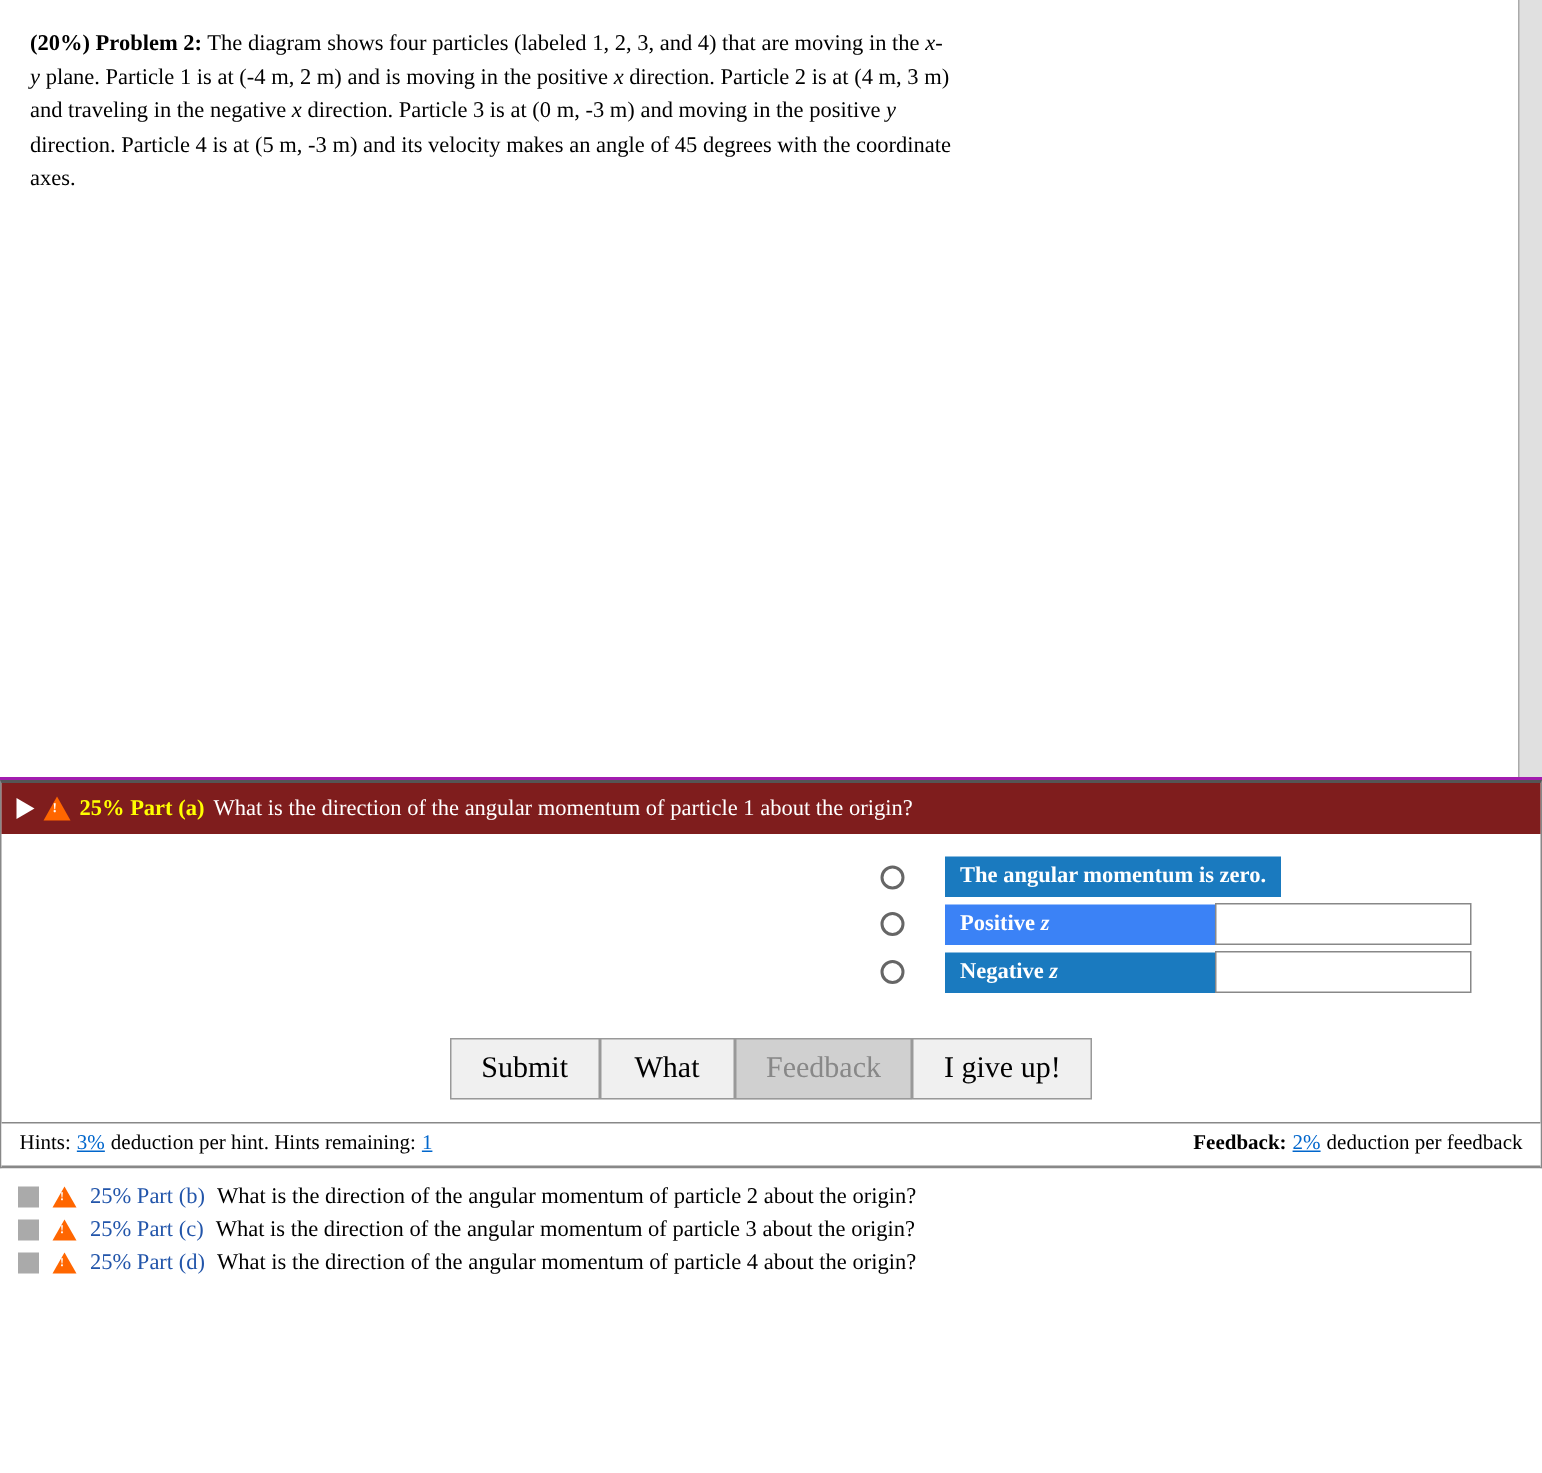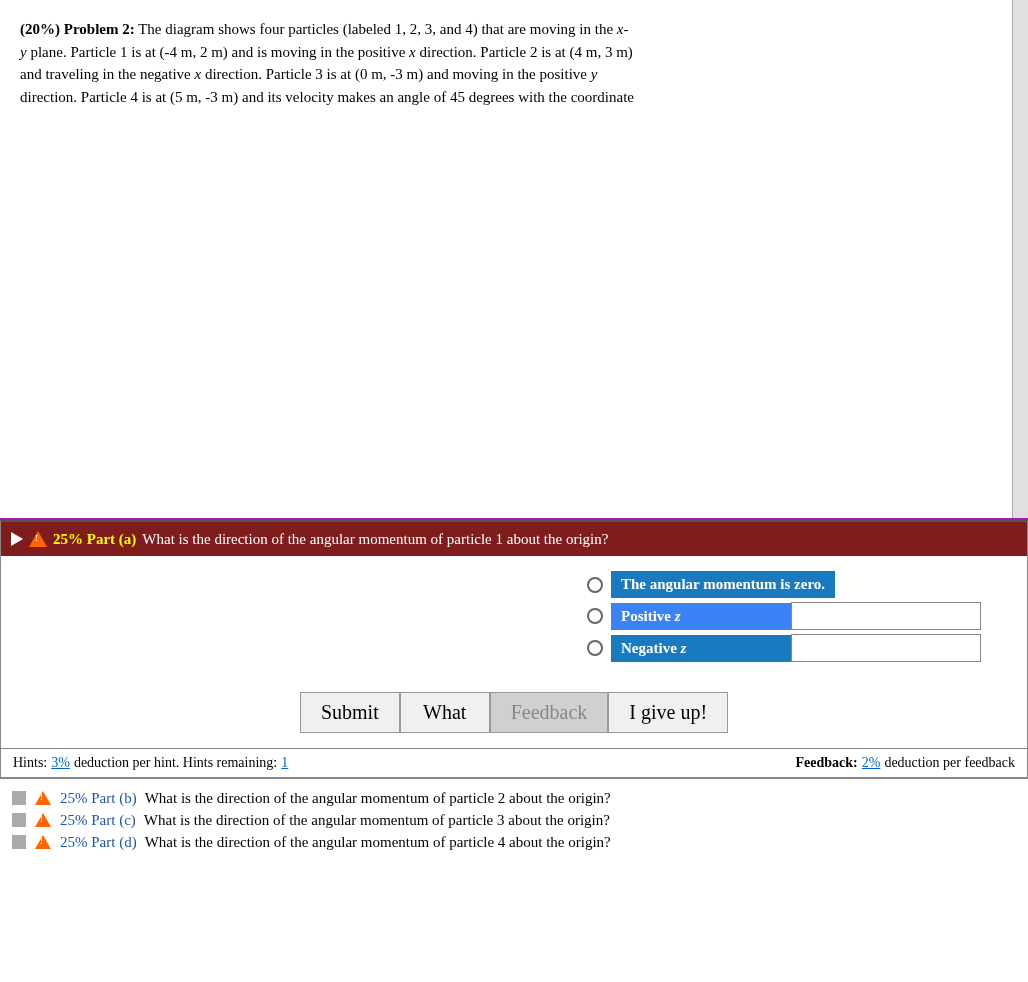--- a/index.html
+++ b/index.html
@@ -152,20 +152,21 @@
       align-items: center;
       width: 370px;
     }
 
     .choice-label {
       padding: 5px 10px;
       font-size: 15px;
       font-weight: bold;
       color: #fff;
       min-width: 180px;
+      margin-left: 19px;
     }
 
     .choice-zero { background: #1a7abf; }
     .choice-pos  { background: #3b82f6; }
     .choice-neg  { background: #1a7abf; }
 
     .choice-extra {
       flex: 1;
       height: 28px;
       background: #fff;
@@ -260,20 +261,23 @@
         <span>  The diagram shows four particles (labeled 1, 2, 3, and 4) that are moving in the <span class="italic">x</span>-</span>
       </p>
       <p class="problem-line">
         <span class="italic">y</span> plane. Particle 1 is at (-4 m, 2 m) and is moving in the positive <span class="italic">x</span> direction. Particle 2 is at (4 m, 3 m)
       </p>
       <p class="problem-line">
         and traveling in the negative <span class="italic">x</span> direction. Particle 3 is at (0 m, -3 m) and moving in the positive <span class="italic">y</span>
       </p>
       <p class="problem-line">
         direction. Particle 4 is at (5 m, -3 m) and its velocity makes an angle of 45 degrees with the coordinate
+      </p>
+      <p class="problem-line">
+        axes.
       </p>
     </div>
     <div class="scrollbar-area"></div>
   </div>
 
   <div class="part-section">
 
     <div class="part-header">
       <div class="part-header-left">
         <span class="play-icon"></span>

